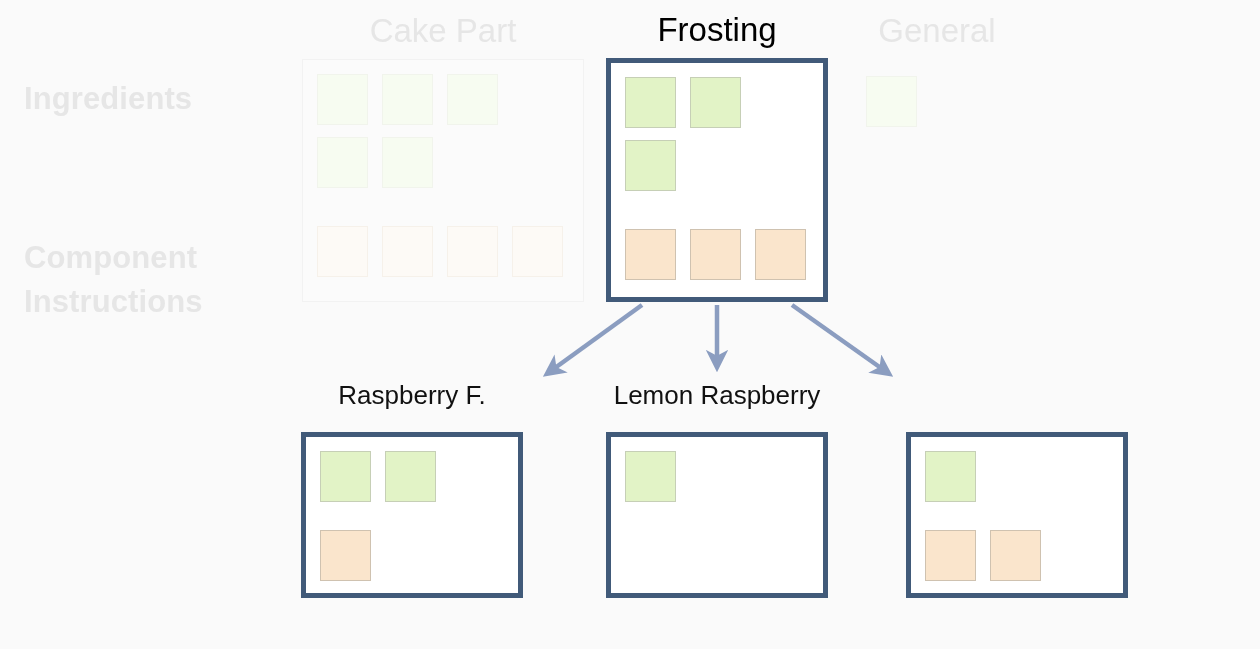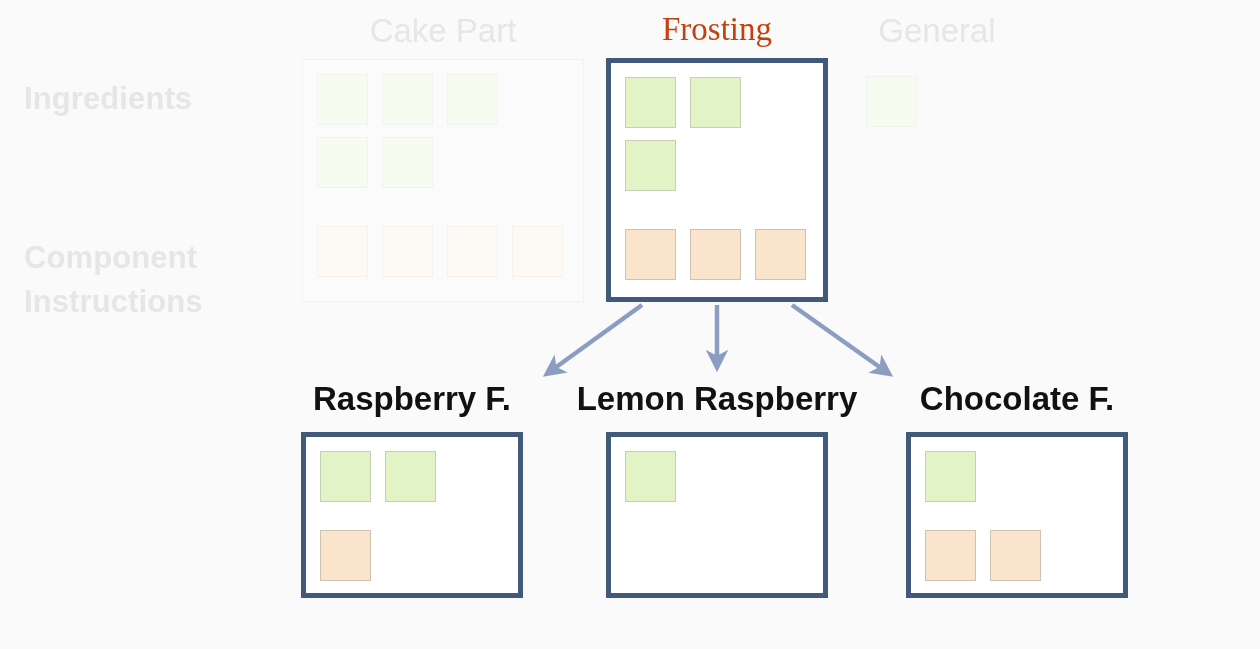--- a/index.html
+++ b/index.html
@@ -36,21 +36,21 @@
   
   .col-header {
     position: absolute;
     font-size: 33px;
     font-weight: 400;
     line-height: 1;
     white-space: nowrap;
     text-align: center;
   }
   .col-header.muted { color: #e6e6e6; }
-  .col-header.active { color: #c2410c; font-family: Liberation Serif, serif; }
+  .col-header.active { color: #000000; }
   #header-cake-part { left: 302px; top: 14px; width: 282px; }
   #header-frosting  { left: 606px; top: 13px; width: 222px; }
   #header-general   { left: 846px; top: 14px; width: 182px; }
 
   
   .comp-box {
     position: absolute;
     box-sizing: border-box;
     background: #ffffff;
   }
@@ -91,22 +91,22 @@
   .ghost .chip.orange { background: #fdfaf6; border-color: #f6f1ea; }
 
   
   .chip-gap { height: 28px; }
   .chip-gap.tall { height: 38px; }
   .chip-gap.short { height: 12px; }
 
   
   .child-title {
     position: absolute;
-    font-size: 33px;
-    font-weight: 700;
+    font-size: 26px;
+    font-weight: 400;
     color: #111111;
     line-height: 1;
     white-space: nowrap;
     text-align: center;
   }
 
   
   #arrow-layer {
     position: absolute;
     left: 0;
@@ -193,21 +193,20 @@
     </defs>
     <line x1="642" y1="305" x2="548" y2="373" stroke="#8b9dc0" stroke-width="4.5" marker-end="url(#ah)"></line>
     <line x1="717" y1="305" x2="717" y2="366" stroke="#8b9dc0" stroke-width="4.5" marker-end="url(#ah)"></line>
     <line x1="792" y1="305" x2="888" y2="373" stroke="#8b9dc0" stroke-width="4.5" marker-end="url(#ah)"></line>
   </svg>
 
   <div class="child-title" id="title-raspberry" style="left:301px; top:382px; width:222px;">Raspberry F.</div>
 
   <div class="child-title" id="title-lemon" style="left:570px; top:382px; width:294px;">Lemon Raspberry</div>
 
-  <div class="child-title" id="title-chocolate" style="left:906px; top:382px; width:222px;">Chocolate F.</div>
 
   <div class="comp-box solid" id="box-raspberry" style="left:301px; top:432px; width:222px; height:166px;">
     <div class="chip-rows">
       <div class="chip-row">
         <span class="chip green"></span>
         <span class="chip green"></span>
       </div>
       <div class="chip-gap"></div>
       <div class="chip-row">
         <span class="chip orange"></span>

